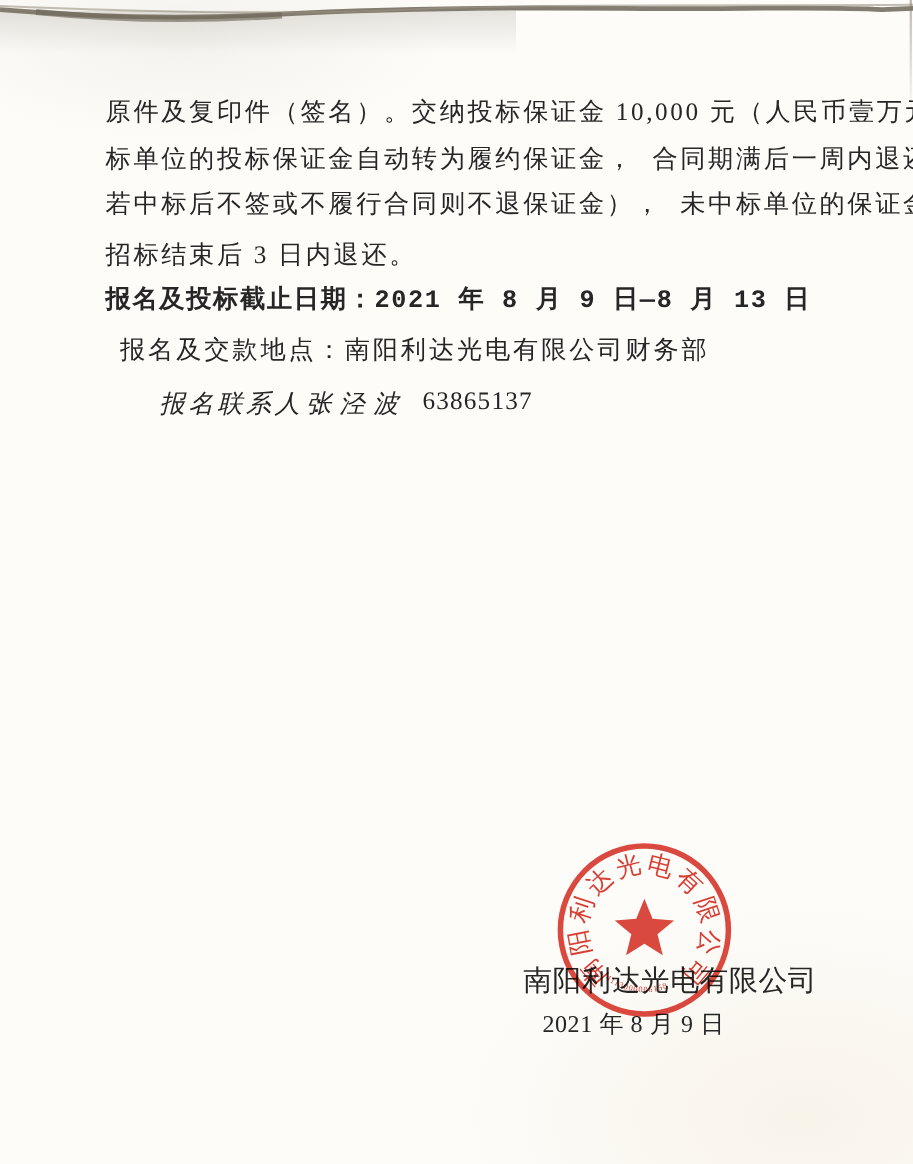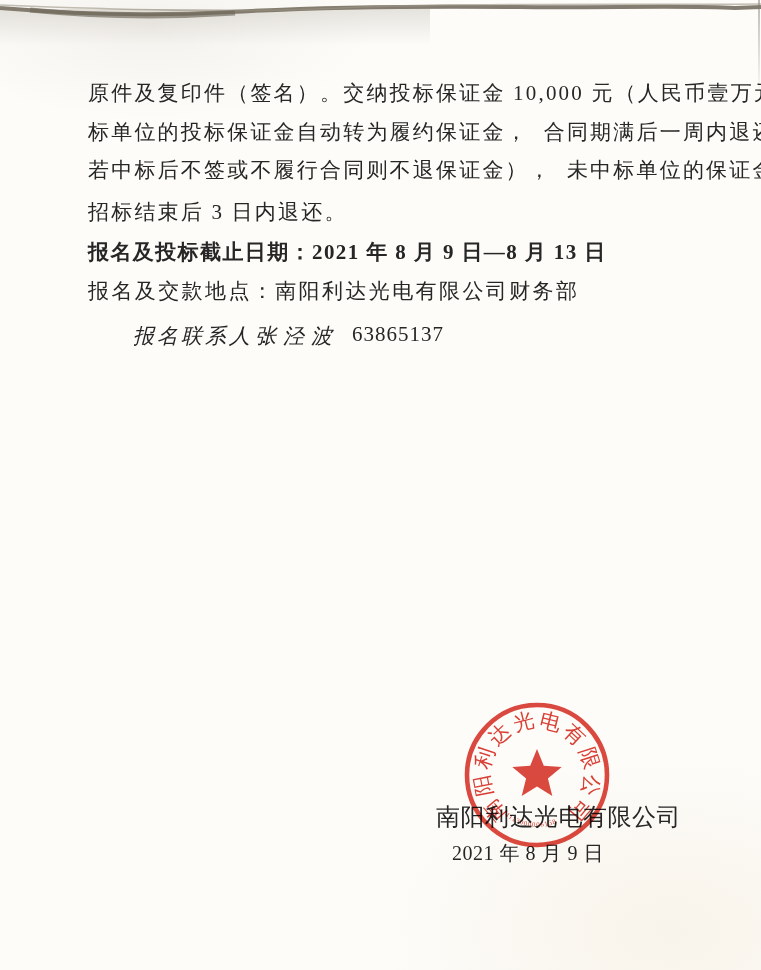--- a/index.html
+++ b/index.html
@@ -29,22 +29,22 @@
   
   .line {
     position: absolute; left: 88px;
     font-size: 21px; line-height: 24px;
     letter-spacing: 2.2px; white-space: pre;
   }
   .l1 { top: 81px; }
   .l2 { top: 120px; }
   .l3 { top: 158px; }
   .l4 { top: 200px; }
-  .deadline { top: 240px; font-weight: bold; letter-spacing: 1.4px; }
-  .location { top: 279px; letter-spacing: 2.4px; }
+  .deadline { top: 240px; font-weight: bold; letter-spacing: 1.4px; font-family: Liberation Mono, monospace; }
+  .location { top: 279px; letter-spacing: 2.4px; margin-left: 12px; }
   .contact-row { position: absolute; left: 0; width: 100%; height: 26px; }
   .row1 { top: 322px; }
   .row2 { top: 362px; }
   .contact-row span { position: absolute; font-size: 21px; white-space: pre; }
   .c-label1 { left: 133px; letter-spacing: 3px; font-style: italic; }
   .c-label2 { left: 150px; letter-spacing: 4px; }
   .c-name  { left: 255px; letter-spacing: 7px; font-style: italic; }
   .c-phone { left: 352px; letter-spacing: 1px; }
   
   .sig-company {

